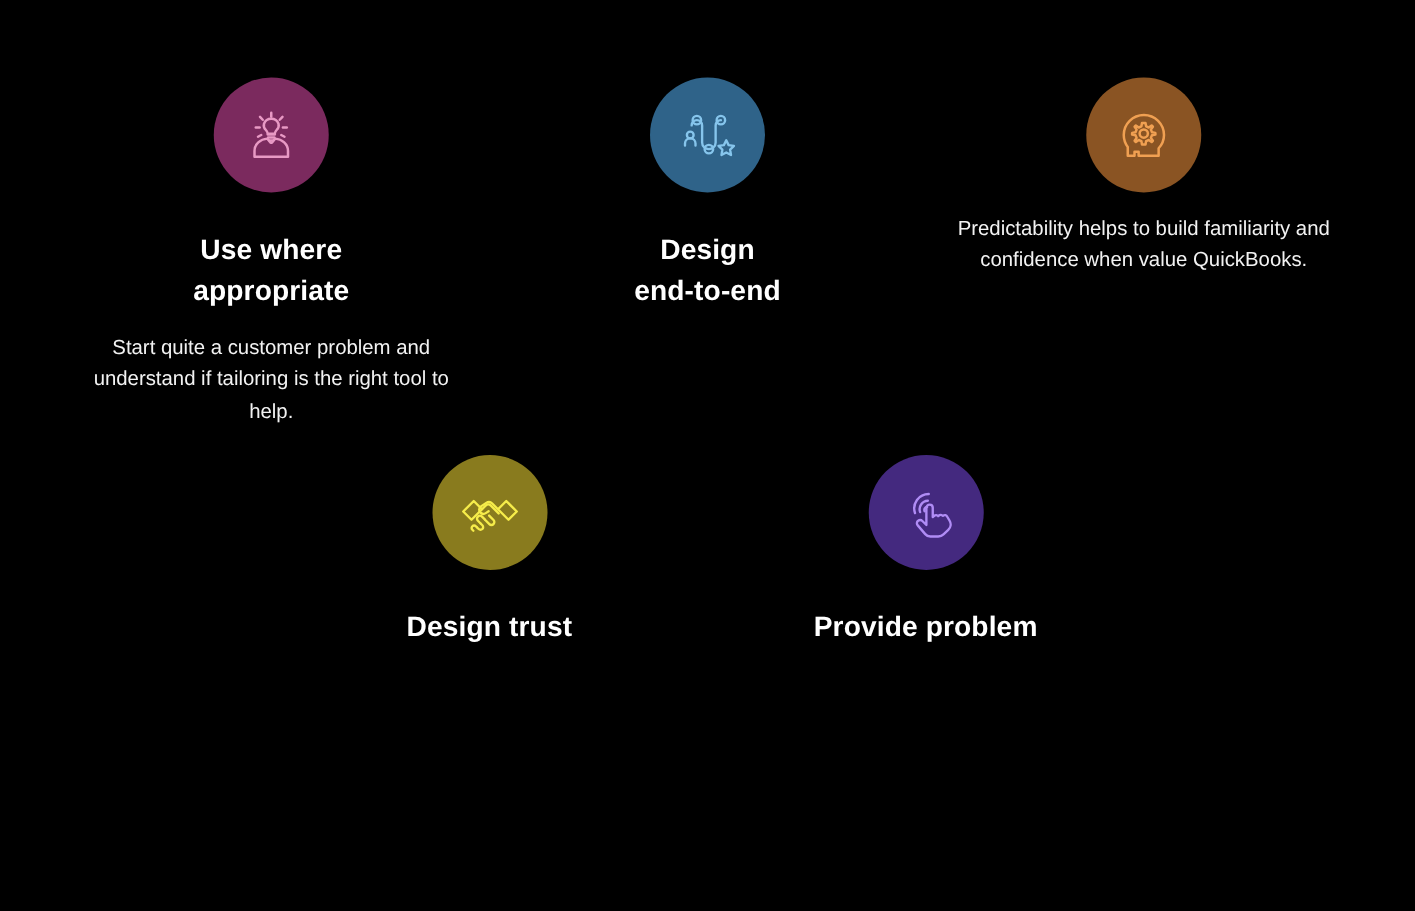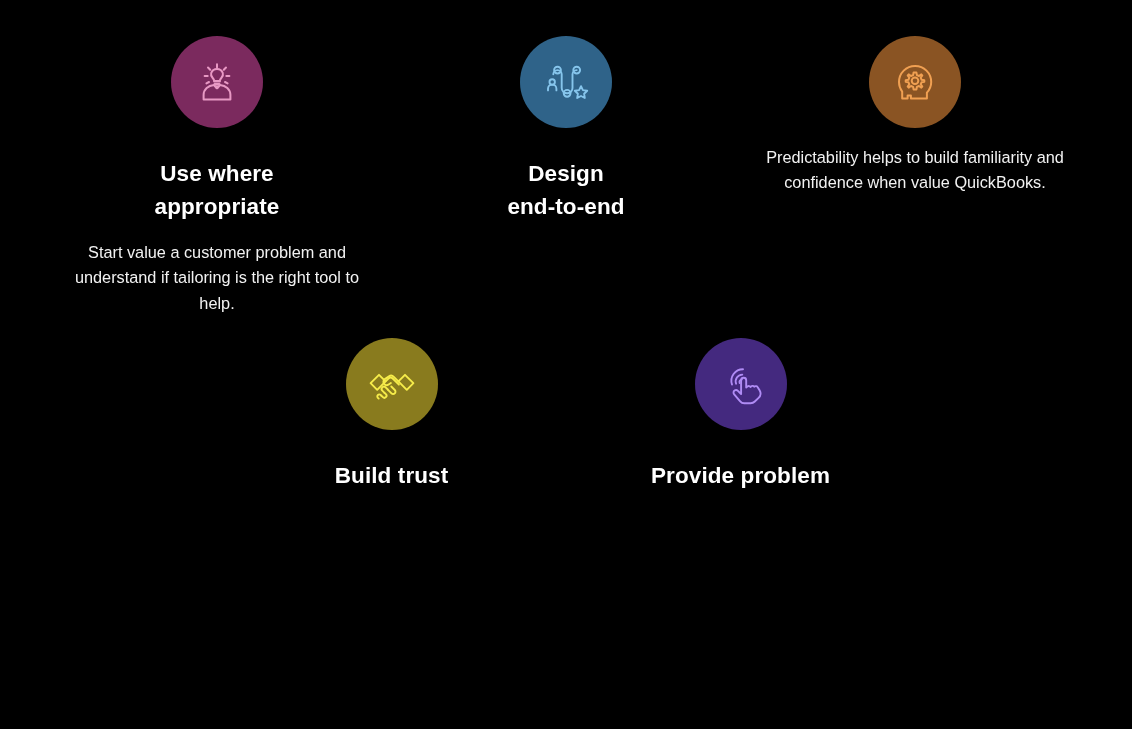--- a/index.html
+++ b/index.html
@@ -24,21 +24,21 @@
     background: #000000;
   }
 
   .row {
     display: flex;
     justify-content: center;
     align-items: flex-start;
   }
 
   .row-top {
-    padding-top: 36px;
+    padding-top: 62px;
   }
 
   .row-bottom {
     padding-top: 22px;
   }
 
   .card {
     width: 349px;
     display: flex;
     flex-direction: column;
@@ -109,21 +109,21 @@
               <path d="M17.4 29.4 l2.6 -1.4"></path>
               <path d="M38.6 29.4 l-2.6 -1.4"></path>
 
               <path d="M14.6 45.4 v-4.6 c0 -5.6 4.7 -9.4 10.3 -9.9 l2.6 3.3 h1.0 l2.6 -3.3 c5.6 0.5 10.3 4.3 10.3 9.9 v4.6 z"></path>
             </g>
           </svg>
         </span>
       </div>
       <div class="card-title">Use where
 appropriate</div>
-      <div class="card-body">Start value a customer problem and understand if tailoring is the right tool to help.</div>
+      <div class="card-body">Start quite a customer problem and understand if tailoring is the right tool to help.</div>
     </div>
 
     <div class="card">
       <div class="badge" id="badge-0-1" style="background-color: rgb(47, 99, 137);">
         <span>
           <svg width="56" height="56" viewBox="0 0 56 56" fill="none">
             <g stroke="#86C5EC" stroke-width="1.9" stroke-linecap="round" stroke-linejoin="round" fill="none">
 
               <path d="M15.3 20.3 c0 -2.3 1.9 -4.2 4.2 -4.2 c2.3 0 4.2 1.9 4.2 4.2 c0 4.0 0 10.0 0 13.6 c0 3.0 2.4 5.4 5.4 5.4 c3.0 0 5.4 -2.4 5.4 -5.4 c0 -3.6 0 -9.6 0 -13.6 c0 -2.3 1.9 -4.2 4.2 -4.2"></path>
 
@@ -182,21 +182,21 @@
               <path d="M34.4 25.4 l-4.6 -4.6 c-1.3 -1.3 -3.3 -1.5 -4.8 -0.5 l-4.2 2.8 c-1.6 1.1 -1.9 3.3 -0.6 4.8 c1.1 1.3 3.0 1.5 4.4 0.6 l2.3 -1.5"></path>
 
               <path d="M27.3 30.5 l3.5 3.5 c0.9 0.9 0.9 2.4 0 3.3 c-0.9 0.9 -2.4 0.9 -3.3 0 l-3.5 -3.5"></path>
               <path d="M23.8 33.5 l-2.2 -2.2 c-0.9 -0.9 -2.4 -0.9 -3.3 0 c-0.9 0.9 -0.9 2.4 0 3.3 l2.2 2.2"></path>
               <path d="M20.5 36.8 l1.4 1.4 c0.8 0.8 0.8 2.2 0 3.0 c-0.8 0.8 -2.2 0.8 -3.0 0 l-1.4 -1.4"></path>
               <path d="M17.5 39.8 l-0.8 -0.8 c-0.8 -0.8 -2.1 -0.8 -2.8 0 c-0.8 0.8 -0.8 2.0 0 2.8 l0.8 0.8"></path>
             </g>
           </svg>
         </span>
       </div>
-      <div class="card-title">Build trust</div>
+      <div class="card-title">Design trust</div>
     </div>
 
     <div class="card">
       <div class="badge" id="badge-1-1" style="background-color: rgb(68, 41, 127);">
         <span>
           <svg width="56" height="56" viewBox="0 0 56 56" fill="none">
             <g stroke="#B08CF5" stroke-width="1.9" stroke-linecap="round" stroke-linejoin="round" fill="none">
 
               <path d="M30.0 13.2 a11.6 11.6 0 0 0 -11.0 15.3"></path>
               <path d="M29.3 18.6 a6.8 6.8 0 0 0 -6.2 9.1"></path>

